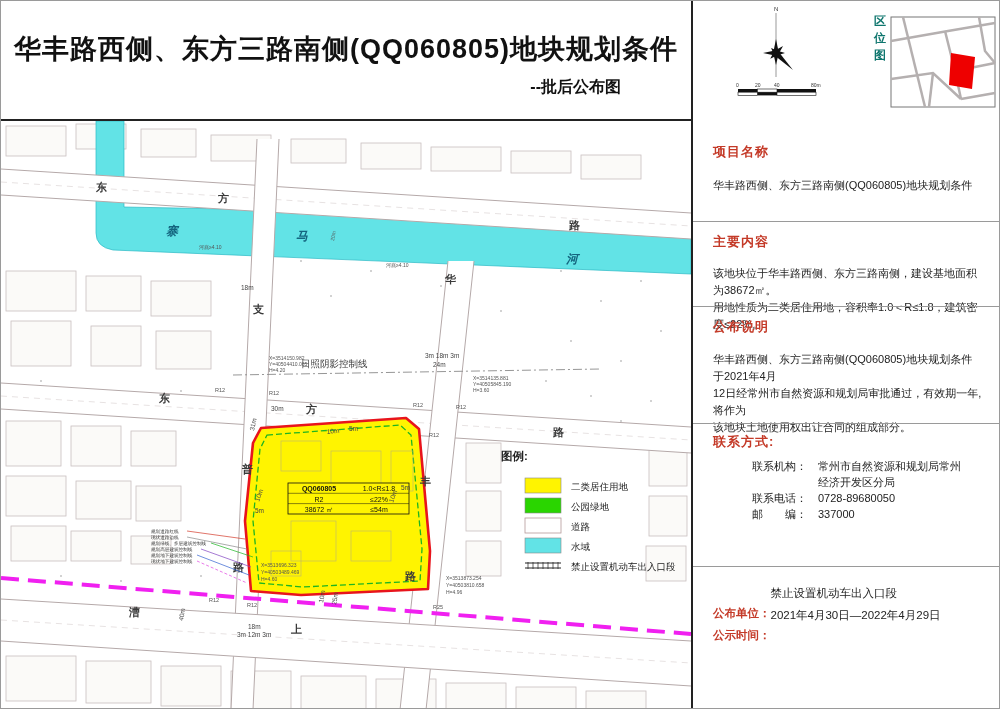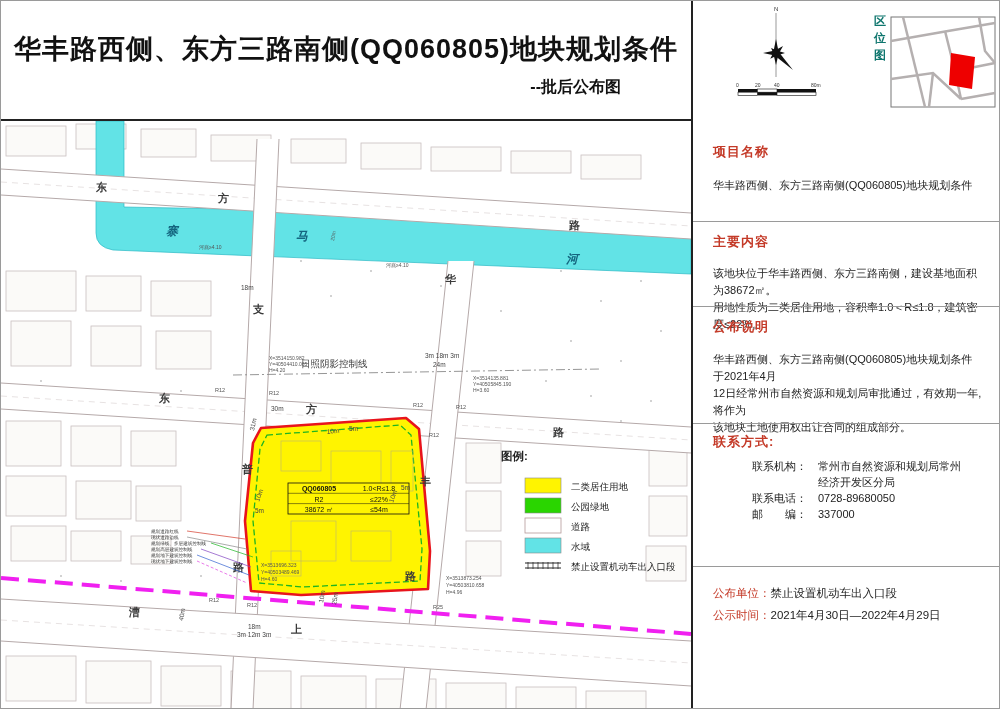--- a/index.html
+++ b/index.html
@@ -20,21 +20,21 @@
   
   .panel{position:absolute;left:692px;top:120px;width:308px;height:589px;font-size:11px;}
   .panel .sep{position:absolute;left:0;width:308px;height:1px;background:#9a9a9a;}
   .sec-head{position:absolute;left:20px;font-size:13px;font-weight:bold;color:#c43a28;letter-spacing:1px;}
   .sec-body{position:absolute;left:20px;width:272px;color:#222;line-height:1.55;}
   .contact-table{position:absolute;left:36px;width:280px;color:#222;margin-left:23px;}
   .contact-row{display:flex;line-height:1.45;}
   .contact-row .cl{width:66px;flex:none;}
   .contact-row .cv{flex:1;}
   .footer-row{position:absolute;left:20px;width:280px;display:flex;font-size:11.5px;}
-  .footer-row .fl{color:#c43a28;font-weight:normal;flex:none;}
+  .footer-row .fl{color:#c43a28;font-weight:bold;flex:none;margin-top:20px;}
   .footer-row .fv{color:#222;}
   
   .mapwrap{position:absolute;left:0;top:120px;width:690px;height:589px;background:#fff;}
   svg text{font-family:"Liberation Sans","DejaVu Sans",sans-serif;}
   .roadchar{font-size:11px;fill:#3a3a3a;font-weight:bold;}
   .riverchar{font-size:12px;fill:#14657f;font-style:italic;font-weight:bold;}
   .dim{font-size:6.5px;fill:#444;}
   .tiny{font-size:5px;fill:#555;}
   .rlab{font-size:5.5px;fill:#555;}
 </style>

